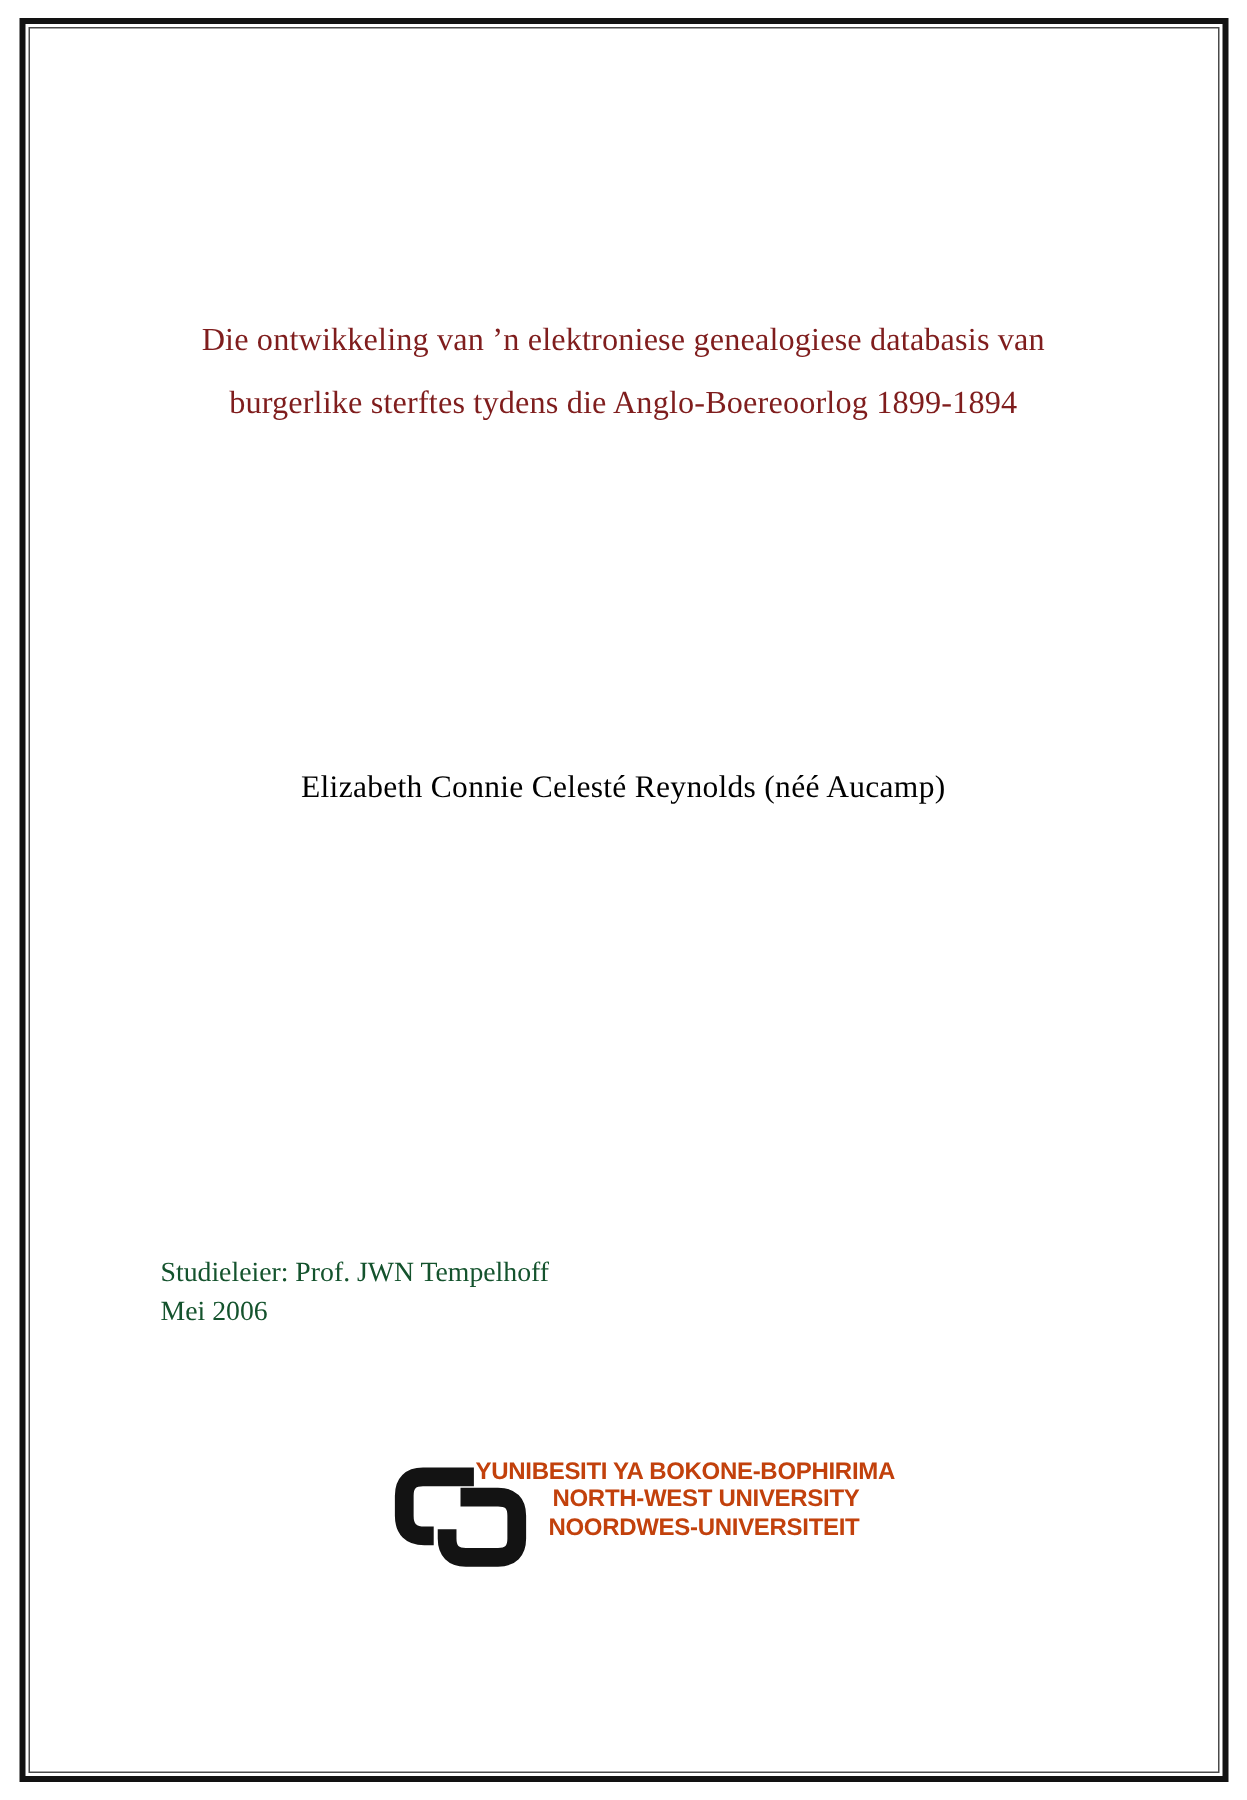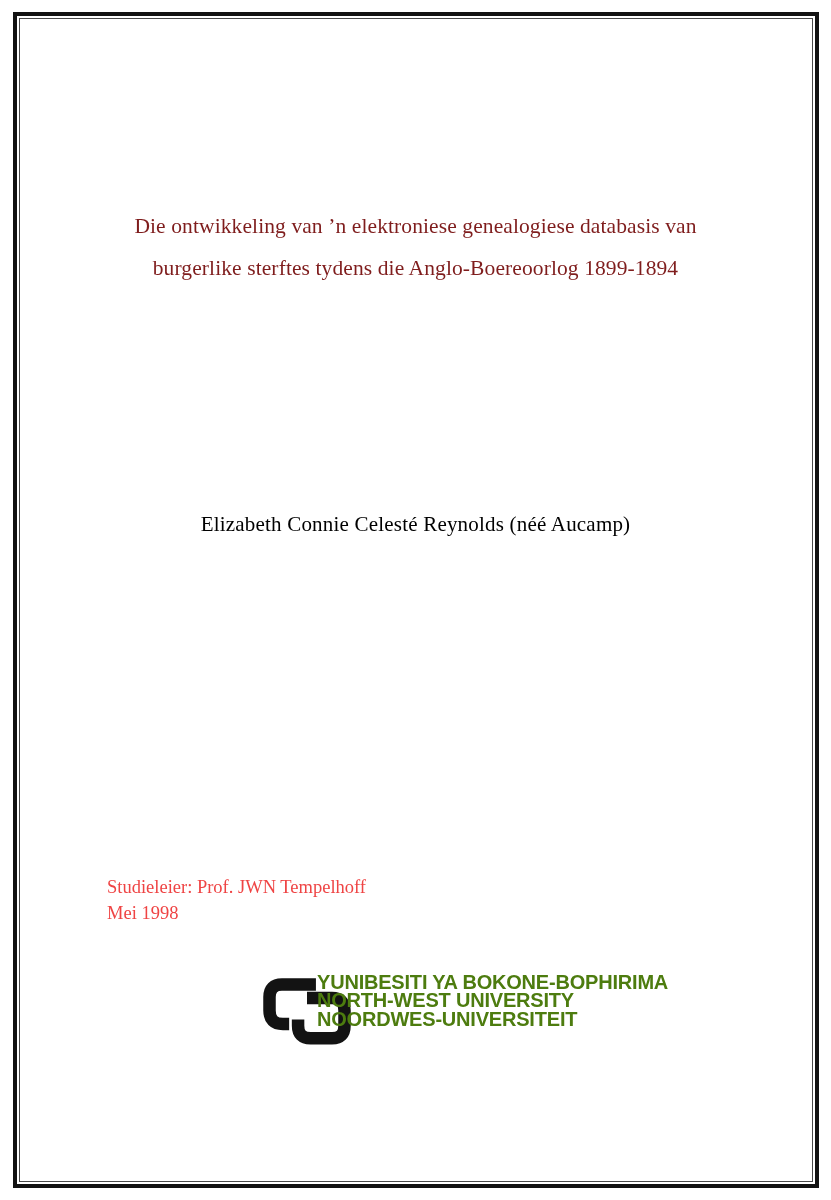--- a/index.html
+++ b/index.html
@@ -68,25 +68,25 @@
     font-size: 17.5px;
     line-height: 23.5px;
     color: #1a1a1a;
   }
   .statement .just {
     text-align: justify;
     text-align-last: justify;
   }
   .credits {
     position: absolute;
-    top: 875px;
+    top: 837px;
     left: 107px;
     font-size: 18.5px;
     line-height: 25.5px;
-    color: #ef4444;
+    color: #14532d;
   }
   .logo {
     position: absolute;
     top: 969px;
     left: 257px;
     width: 330px;
     height: 86px;
   }
   .logo svg {
     position: absolute;
@@ -95,24 +95,24 @@
     display: block;
   }
   .logo-text {
     position: absolute;
     left: 60px;
     top: 4px;
     width: 256px;
     text-align: right;
     font-family: "Liberation Sans", sans-serif;
     font-weight: 700;
-    font-size: 20px;
+    font-size: 16px;
     line-height: 18.4px;
     letter-spacing: -0.2px;
-    color: #4d7c0f;
+    color: #c2410c;
     white-space: nowrap;
   }
 </style>
 </head>
 <body>
 
 <div class="sheet">
 
   <div class="frame"></div>
 
@@ -120,21 +120,21 @@
     <div>Die ontwikkeling van ’n elektroniese genealogiese databasis van</div>
     <div>burgerlike sterftes tydens die Anglo-Boereoorlog 1899-1894</div>
   </div>
 
 
   <div class="author">Elizabeth Connie Celesté Reynolds (néé Aucamp)</div>
 
 
   <div class="credits">
     <div>Studieleier: Prof. JWN Tempelhoff</div>
-    <div>Mei 1998</div>
+    <div>Mei 2006</div>
   </div>
 
   <div class="logo">
     <svg width="100" height="77" viewBox="0 0 112 86" aria-hidden="true">
       <g fill="none" stroke="#131313" stroke-width="14">
         <path d="M 66 14 L 28 14 Q 14 14 14 28 L 14 43 Q 14 58 29 58 L 36 58"></path>
         <path d="M 46 53 L 46 60 Q 46 74 60 74 L 84 74 Q 98 74 98 60 L 98 43 Q 98 29 84 29 L 56 29"></path>
       </g>
     </svg>
     <div class="logo-text">

